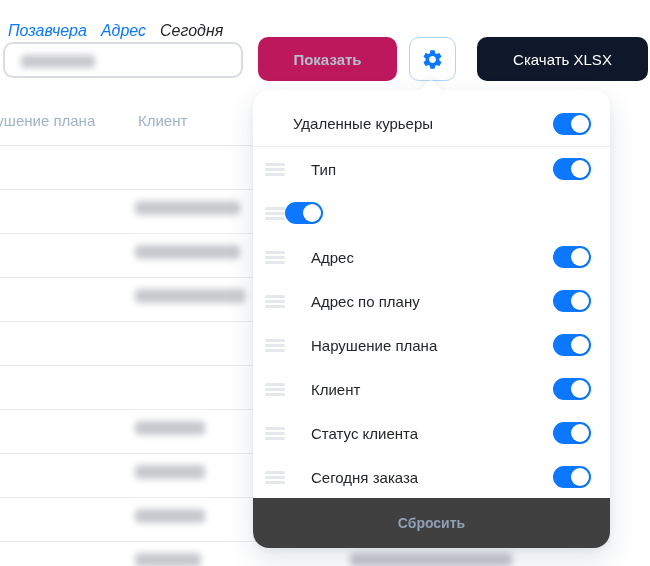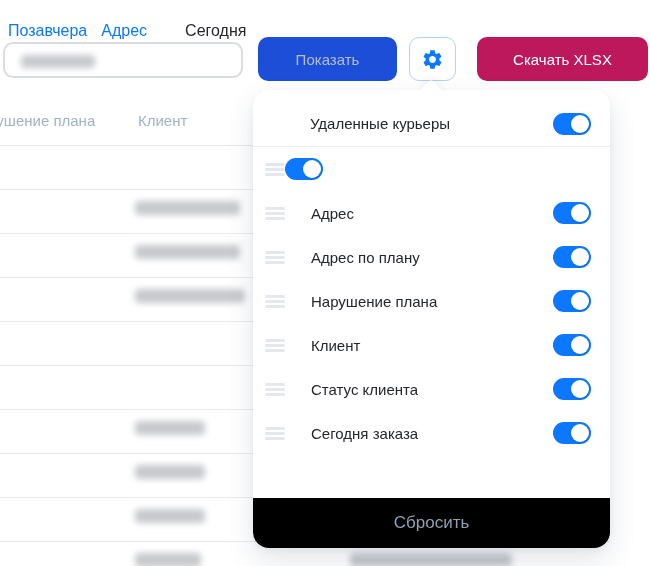--- a/index.html
+++ b/index.html
@@ -2,35 +2,35 @@
 <html><head>
 <meta charset="utf-8">
 <style>
   * { margin:0; padding:0; box-sizing:border-box; }
   html,body { width:650px; height:566px; }
   body {
     position:relative; overflow:hidden; background:#ffffff;
     font-family:"Liberation Sans", sans-serif; color:#23262b;
   }
   
-  .quick-links { position:absolute; left:8px; top:22px; font-size:16px; display:flex; gap:14px; }
+  .quick-links { position:absolute; left:8px; top:22px; font-size:16px; display:flex; gap:14px;font-style:italic; }
   .quick-links .link { color:#0b78ff; cursor:pointer; }
-  .quick-links .current { color:#26272b;margin-left:24px; }
+  .quick-links .current { color:#26272b; }
   .date-input {
     position:absolute; left:3px; top:42px; width:240px; height:36px;
     border:2px solid #d9dce1; border-radius:10px; background:#fff;
   }
   .blob { background:#a9acb3; opacity:.65; filter:blur(3px); border-radius:4px; position:absolute; }
   .date-input .blob { left:16px; top:11px; width:74px; height:13px; }
   .btn { position:absolute; height:44px; border:none; border-radius:10px; font-size:15px;
          font-family:inherit; display:flex; align-items:center; justify-content:center; cursor:pointer; }
-  .btn-show { left:258px; top:37px; width:139px; background:#1d4ed8; color:#b3bfcc; }
+  .btn-show { left:258px; top:37px; width:139px; background:#be185d; color:#b3bfcc;font-weight:bold; }
   .btn-gear { left:409px; top:37px; width:47px; background:#ffffff; border:1px solid #aed4f6; }
   .btn-gear svg { width:23px; height:23px; fill:#0b78ff; }
-  .btn-xlsx { left:477px; top:37px; width:171px; background:#be185d; color:#ffffff; }
+  .btn-xlsx { left:477px; top:37px; width:171px; background:#0f172a; color:#ffffff; }
   
   .table-area { position:absolute; left:0; top:0; width:610px; height:566px; z-index:1; }
   .col-header { position:absolute; top:112px; font-size:15px; color:#9fb2c6; white-space:nowrap; }
   .col-header.h1 { left:-31px; }
   .col-header.h2 { left:138px; }
   .header-divider { position:absolute; left:0; top:145px; width:610px; height:1px; background:#e6e8ec; }
   .t-row { position:absolute; left:0; width:610px; height:44px; border-bottom:1px solid #e9ebef; }
   .t-row .blob { height:14px; top:11px; }
   .t-row .client { left:135px; }
   .t-row .phone { left:350px; }
@@ -41,33 +41,33 @@
     box-shadow:0 12px 28px rgba(40,60,90,.13), 0 2px 6px rgba(40,60,90,.06);
   }
   .popover .arrow {
     position:absolute; left:169px; top:-7px; width:18px; height:18px;
     background:#ffffff; border-radius:3px; transform:rotate(45deg);
     box-shadow:-3px -3px 6px rgba(40,60,90,.05);
   }
   .pop-row { position:relative; height:44px; display:flex; align-items:center; padding:0 19px 0 12px; }
   .pop-row.pinned { height:56px; padding-top:11px; }
   .pop-label { font-size:15px; color:#23262b; margin-left:26px; flex:1; }
-  .pinned .pop-label { margin-left:45px; }
+  .pinned .pop-label { margin-left:28px; }
   .pop-divider { height:1px; background:#edeff3; width:100%; }
   .drag { width:20px; display:flex; flex-direction:column; gap:2px; cursor:grab; }
   .drag i { display:block; height:3px; border-radius:1.5px; background:#e4e7eb; }
   .toggle { position:relative; width:38px; height:22px; border-radius:11px; background:#c9ced6; cursor:pointer; flex:none; }
   .toggle.on { background:#0b78ff; }
   .toggle .knob { position:absolute; top:2px; left:2px; width:18px; height:18px; border-radius:50%; background:#ffffff;
                   box-shadow:0 1px 2px rgba(0,0,0,.15); }
   .toggle.on .knob { left:18px; }
   .pop-footer {
-    position:absolute; left:0; bottom:0; width:100%; height:50px; background:#000000;
+    position:absolute; left:0; bottom:0; width:100%; height:50px; background:#404040;
     border-radius:0 0 16px 16px; display:flex; align-items:center; justify-content:center;
-    font-size:17px; color:#8fa0b4; cursor:pointer;
+    font-size:14px; color:#8fa0b4; cursor:pointer;font-weight:bold;
   }
 </style>
 </head>
 <body>
 
 <div class="table-area">
   <span class="col-header h1">Нарушение плана</span>
   <span class="col-header h2">Клиент</span>
   <div class="header-divider"></div>
   <div>
@@ -150,20 +150,31 @@
 
   <div class="pop-row pinned">
     <span class="pop-label">Удаленные курьеры</span>
     <span class="toggle on">
         <span class="knob"></span>
       </span>
   </div>
   <div class="pop-divider"></div>
 
   <div>
+  <div class="pop-row">
+    <span class="drag">
+          <i></i>
+          <i></i>
+          <i></i>
+        </span>
+    <span class="pop-label">Тип</span>
+    <span class="toggle on">
+          <span class="knob"></span>
+        </span>
+  </div>
 
   <div class="pop-row">
     <span class="drag">
           <i></i>
           <i></i>
           <i></i>
         </span>
     <span class="toggle on">
           <span class="knob"></span>
         </span>

